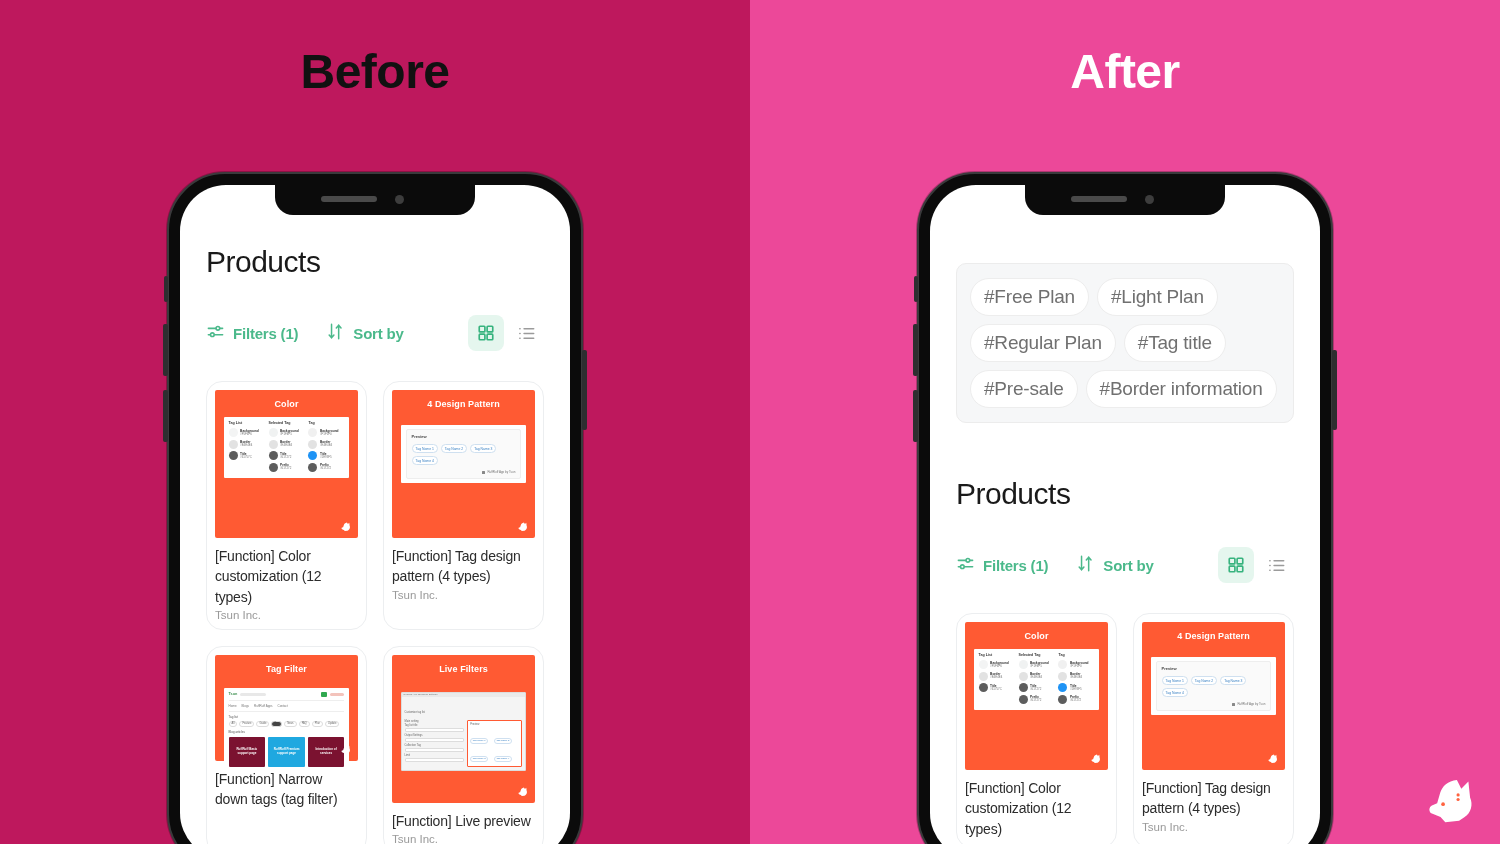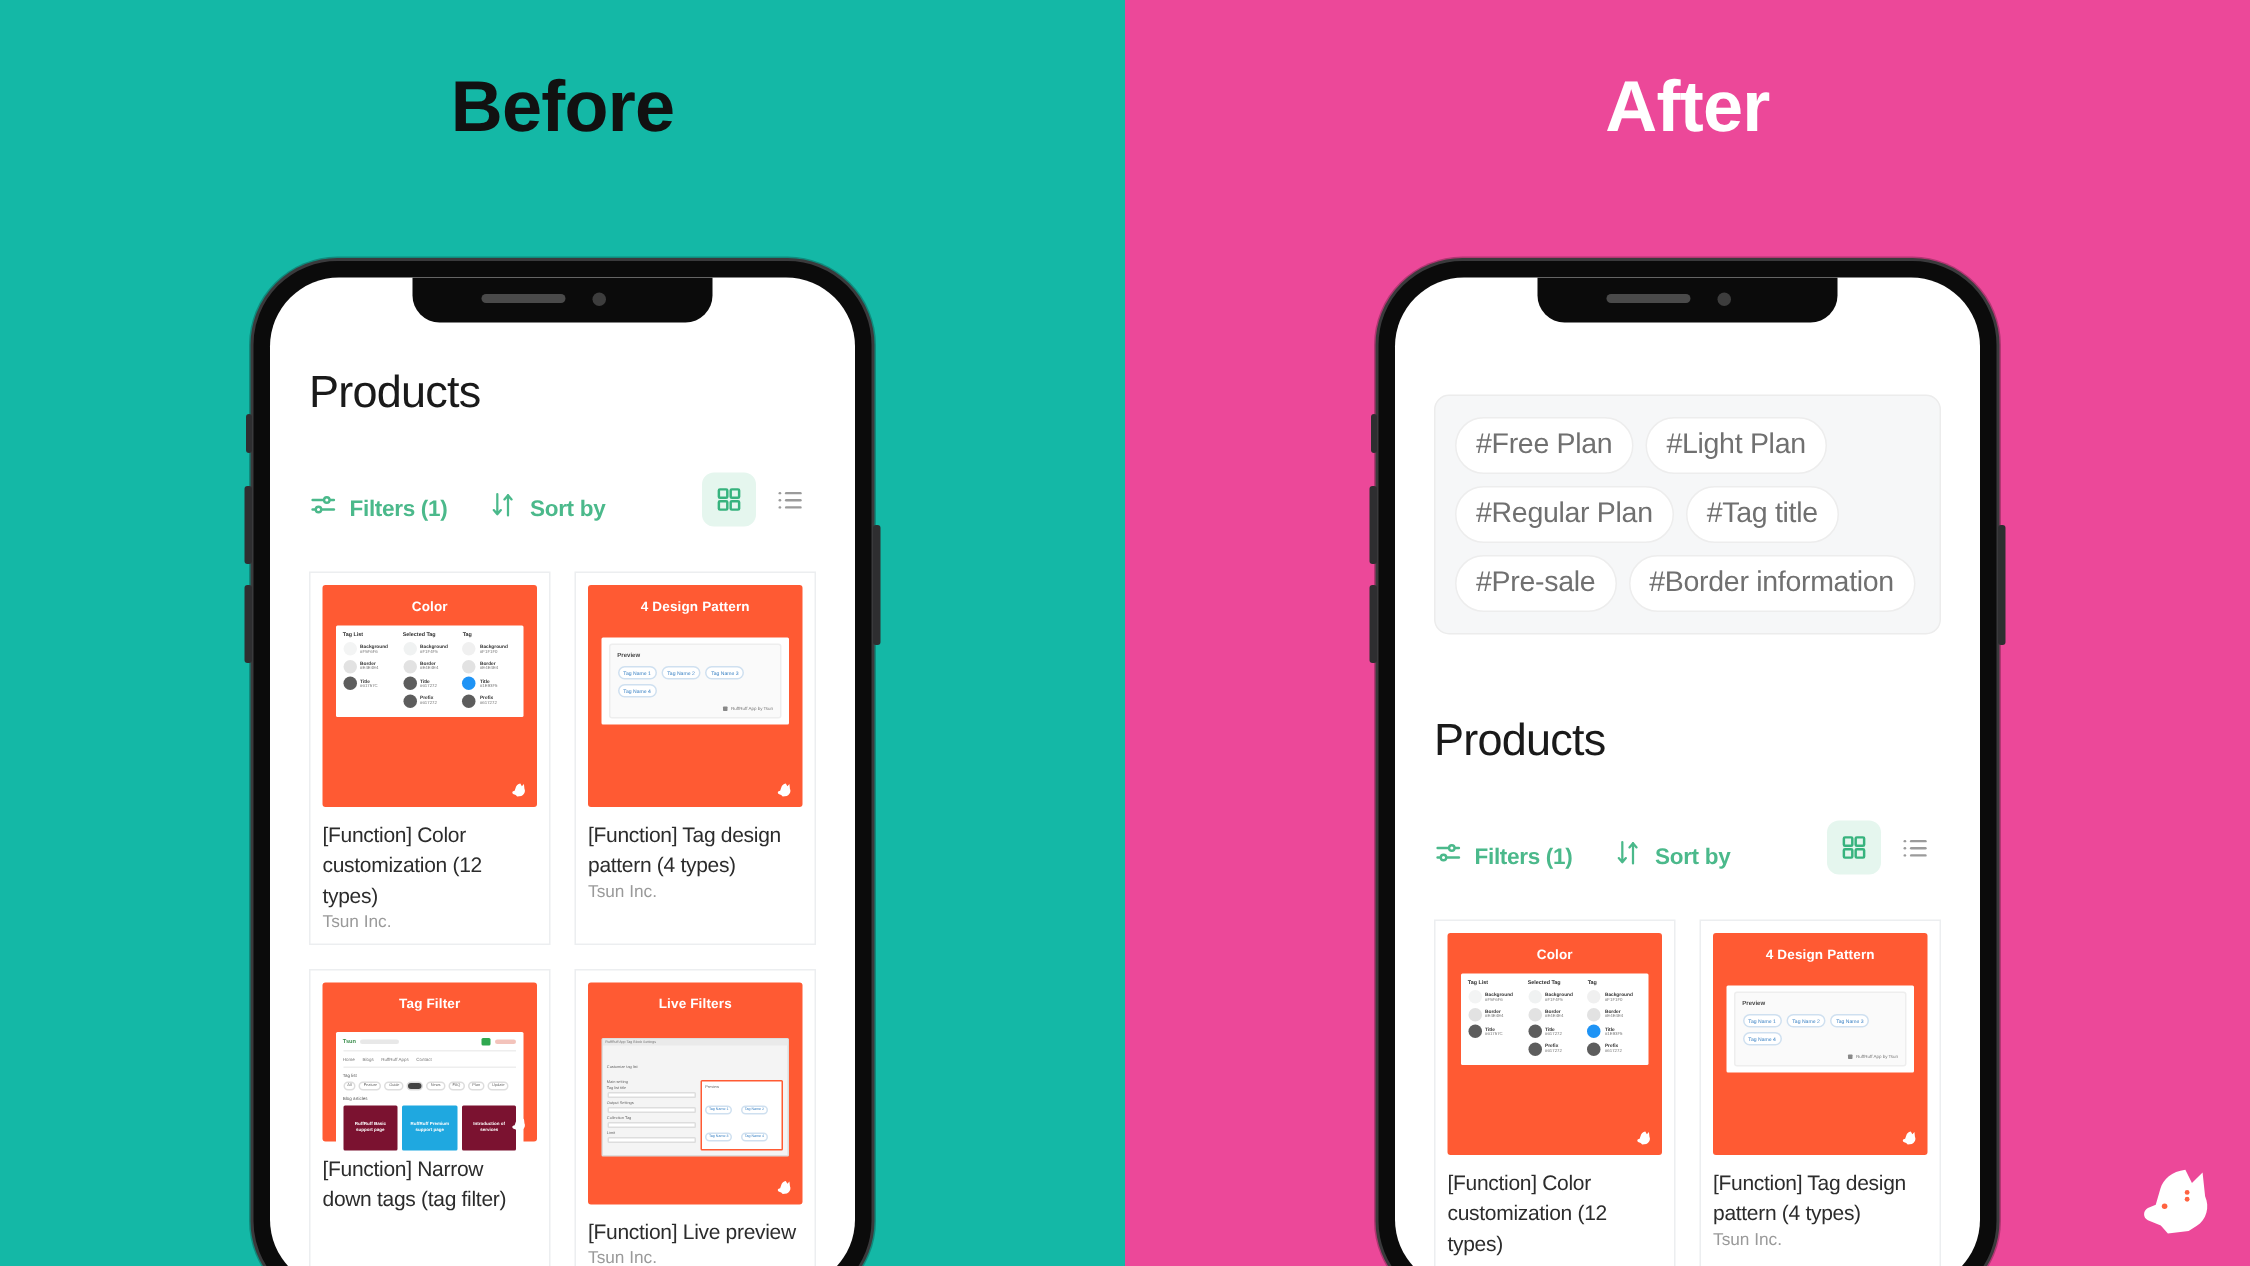--- a/index.html
+++ b/index.html
@@ -5,21 +5,21 @@
   * { box-sizing: border-box; margin: 0; padding: 0; }
   html, body {
     width: 1500px; height: 844px;
     overflow: hidden;
     font-family: "Liberation Sans", sans-serif;
     background: #ffffff;
   }
   .stage { position: relative; width: 1500px; height: 844px; display: flex; }
 
   .panel { position: relative; height: 844px; overflow: hidden; }
-  .panel-before { width: 750px; background: #14b8a6; }
+  .panel-before { width: 750px; background: #be185d; }
   .panel-after  { width: 750px; background: #ec4899; }
 
   .panel-title {
     position: absolute; top: 44px; left: 0; width: 100%;
     text-align: center;
     font-size: 48px; font-weight: 700; letter-spacing: -0.5px;
     font-family: "Liberation Sans", sans-serif;
   }
   .panel-before .panel-title { color: #111111; }
   .panel-after  .panel-title { color: #ffffff; }
@@ -67,35 +67,35 @@
   .btn-volup  { left: -4px; width: 5px; height: 52px; top: 152px; }
   .btn-voldn  { left: -4px; width: 5px; height: 52px; top: 218px; }
   .btn-power  { right: -4px; width: 5px; height: 80px; top: 178px; }
   .app-scroll { position: absolute; inset: 0; padding: 0 26px; overflow: hidden; }
 
   .app-title {
     font-size: 30px; font-weight: 400; color: #1a1a1a;
     letter-spacing: -0.5px; line-height: 1;
   }
 
-  .toolbar { display: flex; align-items: flex-end; }
+  .toolbar { display: flex; align-items: center; }
   .tool-group { display: flex; align-items: center; gap: 8px; cursor: pointer; }
   .tool-label { color: #4BB98B; font-weight: 700; font-size: 15px; letter-spacing:-0.2px;}
   .tool-spacer { flex: 1; }
   .view-toggle { display:flex; align-items:center; gap: 4px; }
   .view-btn {
     width: 36px; height: 36px; border-radius: 8px;
     display:flex; align-items:center; justify-content:center;
   }
   .view-btn.active { background: #E5F6EE; }
 
   
   .cards { display: grid; grid-template-columns: 1fr 1fr; gap: 16px; }
   .card {
-    background:#fff; border: 1px solid #eceef0; border-radius: 0;
+    background:#fff; border: 1px solid #eceef0; border-radius: 16px;
     padding: 8px; overflow: hidden;
   }
   .thumb {
     position: relative; width: 100%;
     background: #FF5A33; border-radius: 2px;
     display: flex; flex-direction: column; align-items: center;
   }
   .thumb-title {
     color:#fff; font-weight:700; font-size: 9px; margin-top: 9px; letter-spacing: 0.1px;
   }

